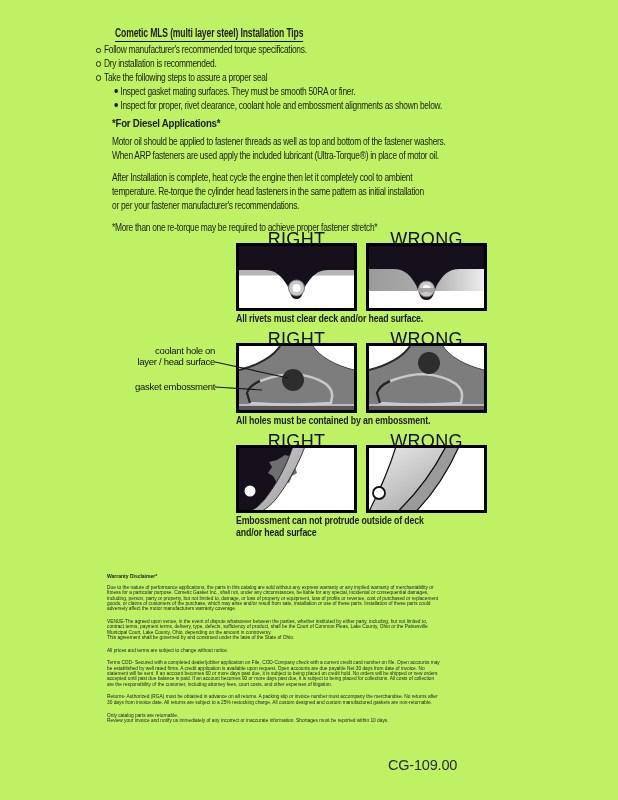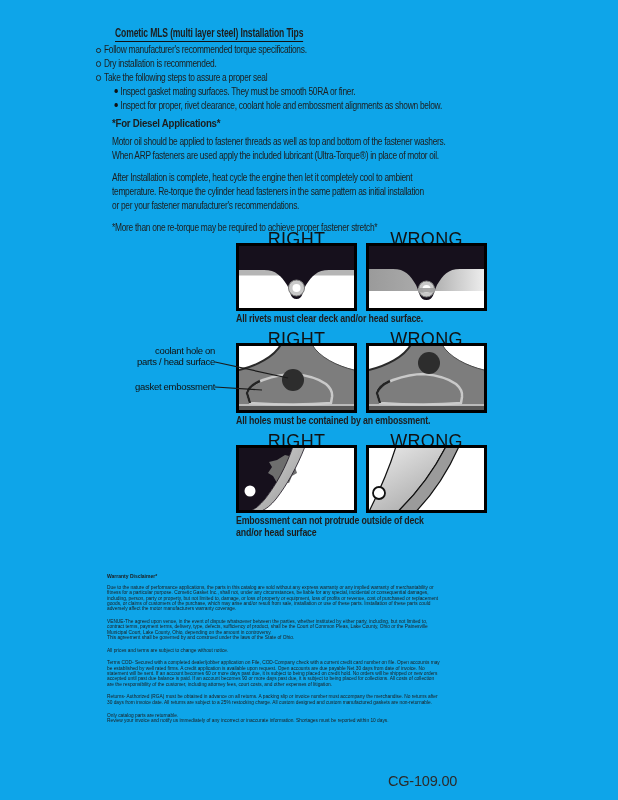--- a/index.html
+++ b/index.html
@@ -1,17 +1,17 @@
 <!DOCTYPE html>
 <html><head>
 <meta charset="utf-8">
 <style>
   html,body{margin:0;padding:0;background:#e8e8e8;}
   .page{
-    position:relative;width:618px;height:800px;background:#0ea5e9;
+    position:relative;width:618px;height:800px;background:#bef264;
     font-family:"Liberation Sans",sans-serif;color:#1d1d1d;overflow:hidden;
     margin:0 auto;
   }
   .abs{position:absolute;}
   
   .doc-title{
     left:115px;top:25px;font-size:13px;font-weight:700;letter-spacing:-0.2px;
     transform:scaleX(0.66);transform-origin:0 0;white-space:nowrap;margin:0;
   }
   .doc-title span{display:inline-block;border-bottom:1.6px solid #111;padding-bottom:1px;}
@@ -33,21 +33,21 @@
   }
   .fig-box{width:121px;}
   .fig-box svg{display:block;}
   
   .anno{width:110px;text-align:right;font-size:9.5px;line-height:11px;letter-spacing:-0.3px;white-space:pre-line;color:#111;}
   
   .warranty{left:107px;top:573px;width:420px;}
   .warranty h3{margin:0 0 6px 0;font-size:5px;font-weight:700;}
   .warranty p{margin:0 0 7.5px 0;font-size:4.8px;line-height:5.3px;white-space:pre-line;letter-spacing:0;}
   
-  .footer-code{left:388px;top:757px;font-size:14.5px;letter-spacing:-0.2px;color:#2b2b2b;margin-top:16px;}
+  .footer-code{left:388px;top:757px;font-size:14.5px;letter-spacing:-0.2px;color:#2b2b2b;}
 </style>
 </head>
 <body>
 
 <div class="page">
 
   <h1 class="abs doc-title"><span>Cometic MLS (multi layer steel) Installation Tips</span></h1>
 
   <div class="abs tips">
     <div class="tip-row">
@@ -112,21 +112,21 @@
       <rect x="52" y="45" width="17" height="4.5" fill="#9f9f9f" opacity="0.9"></rect>
       <rect x="1.5" y="1.5" width="118" height="65" fill="none" stroke="#000" stroke-width="3"></rect>
     </svg>
   </div>
   <div class="abs fig-caption" style="left:236px;top:313px;">All rivets must clear deck and/or head surface.</div>
 
   <div class="abs fig-label" style="left:236px;top:329px;">RIGHT</div>
   <div class="abs fig-label" style="left:366px;top:329px;">WRONG</div>
 
   <div class="abs anno" style="left:105px;top:345px;">coolant hole on
-parts / head surface</div>
+layer / head surface</div>
   <div class="abs anno" style="left:105px;top:381px;">gasket embossment</div>
 
   <div class="abs fig-box" style="left:236px;top:343px;">
     <svg width="121" height="70" viewBox="0 0 121 70">
       <rect x="1.5" y="1.5" width="118" height="67" fill="#7d7d7d"></rect>
       <path d="M1.5,1.5 H45 C38,14 20,23 1.5,27 Z" fill="#ffffff"></path>
       <path d="M119.5,1.5 H76 C83,14 101,23 119.5,27 Z" fill="#ffffff"></path>
       <path d="M45,1.5 C38,14 20,23 3,27" fill="none" stroke="#2a2a2a" stroke-width="2"></path>
       <path d="M76,1.5 C83,14 101,23 118,27" fill="none" stroke="#4a4a4a" stroke-width="1"></path>
       <path d="M14,60 L11,50 Q13,42 27,37 Q44,31 58,31 Q79,33 90,41 Q97,47 96,54 L95,60 Q60,63 14,60 Z" fill="none" stroke="#c9c9c9" stroke-width="2.5" stroke-linejoin="round"></path>

